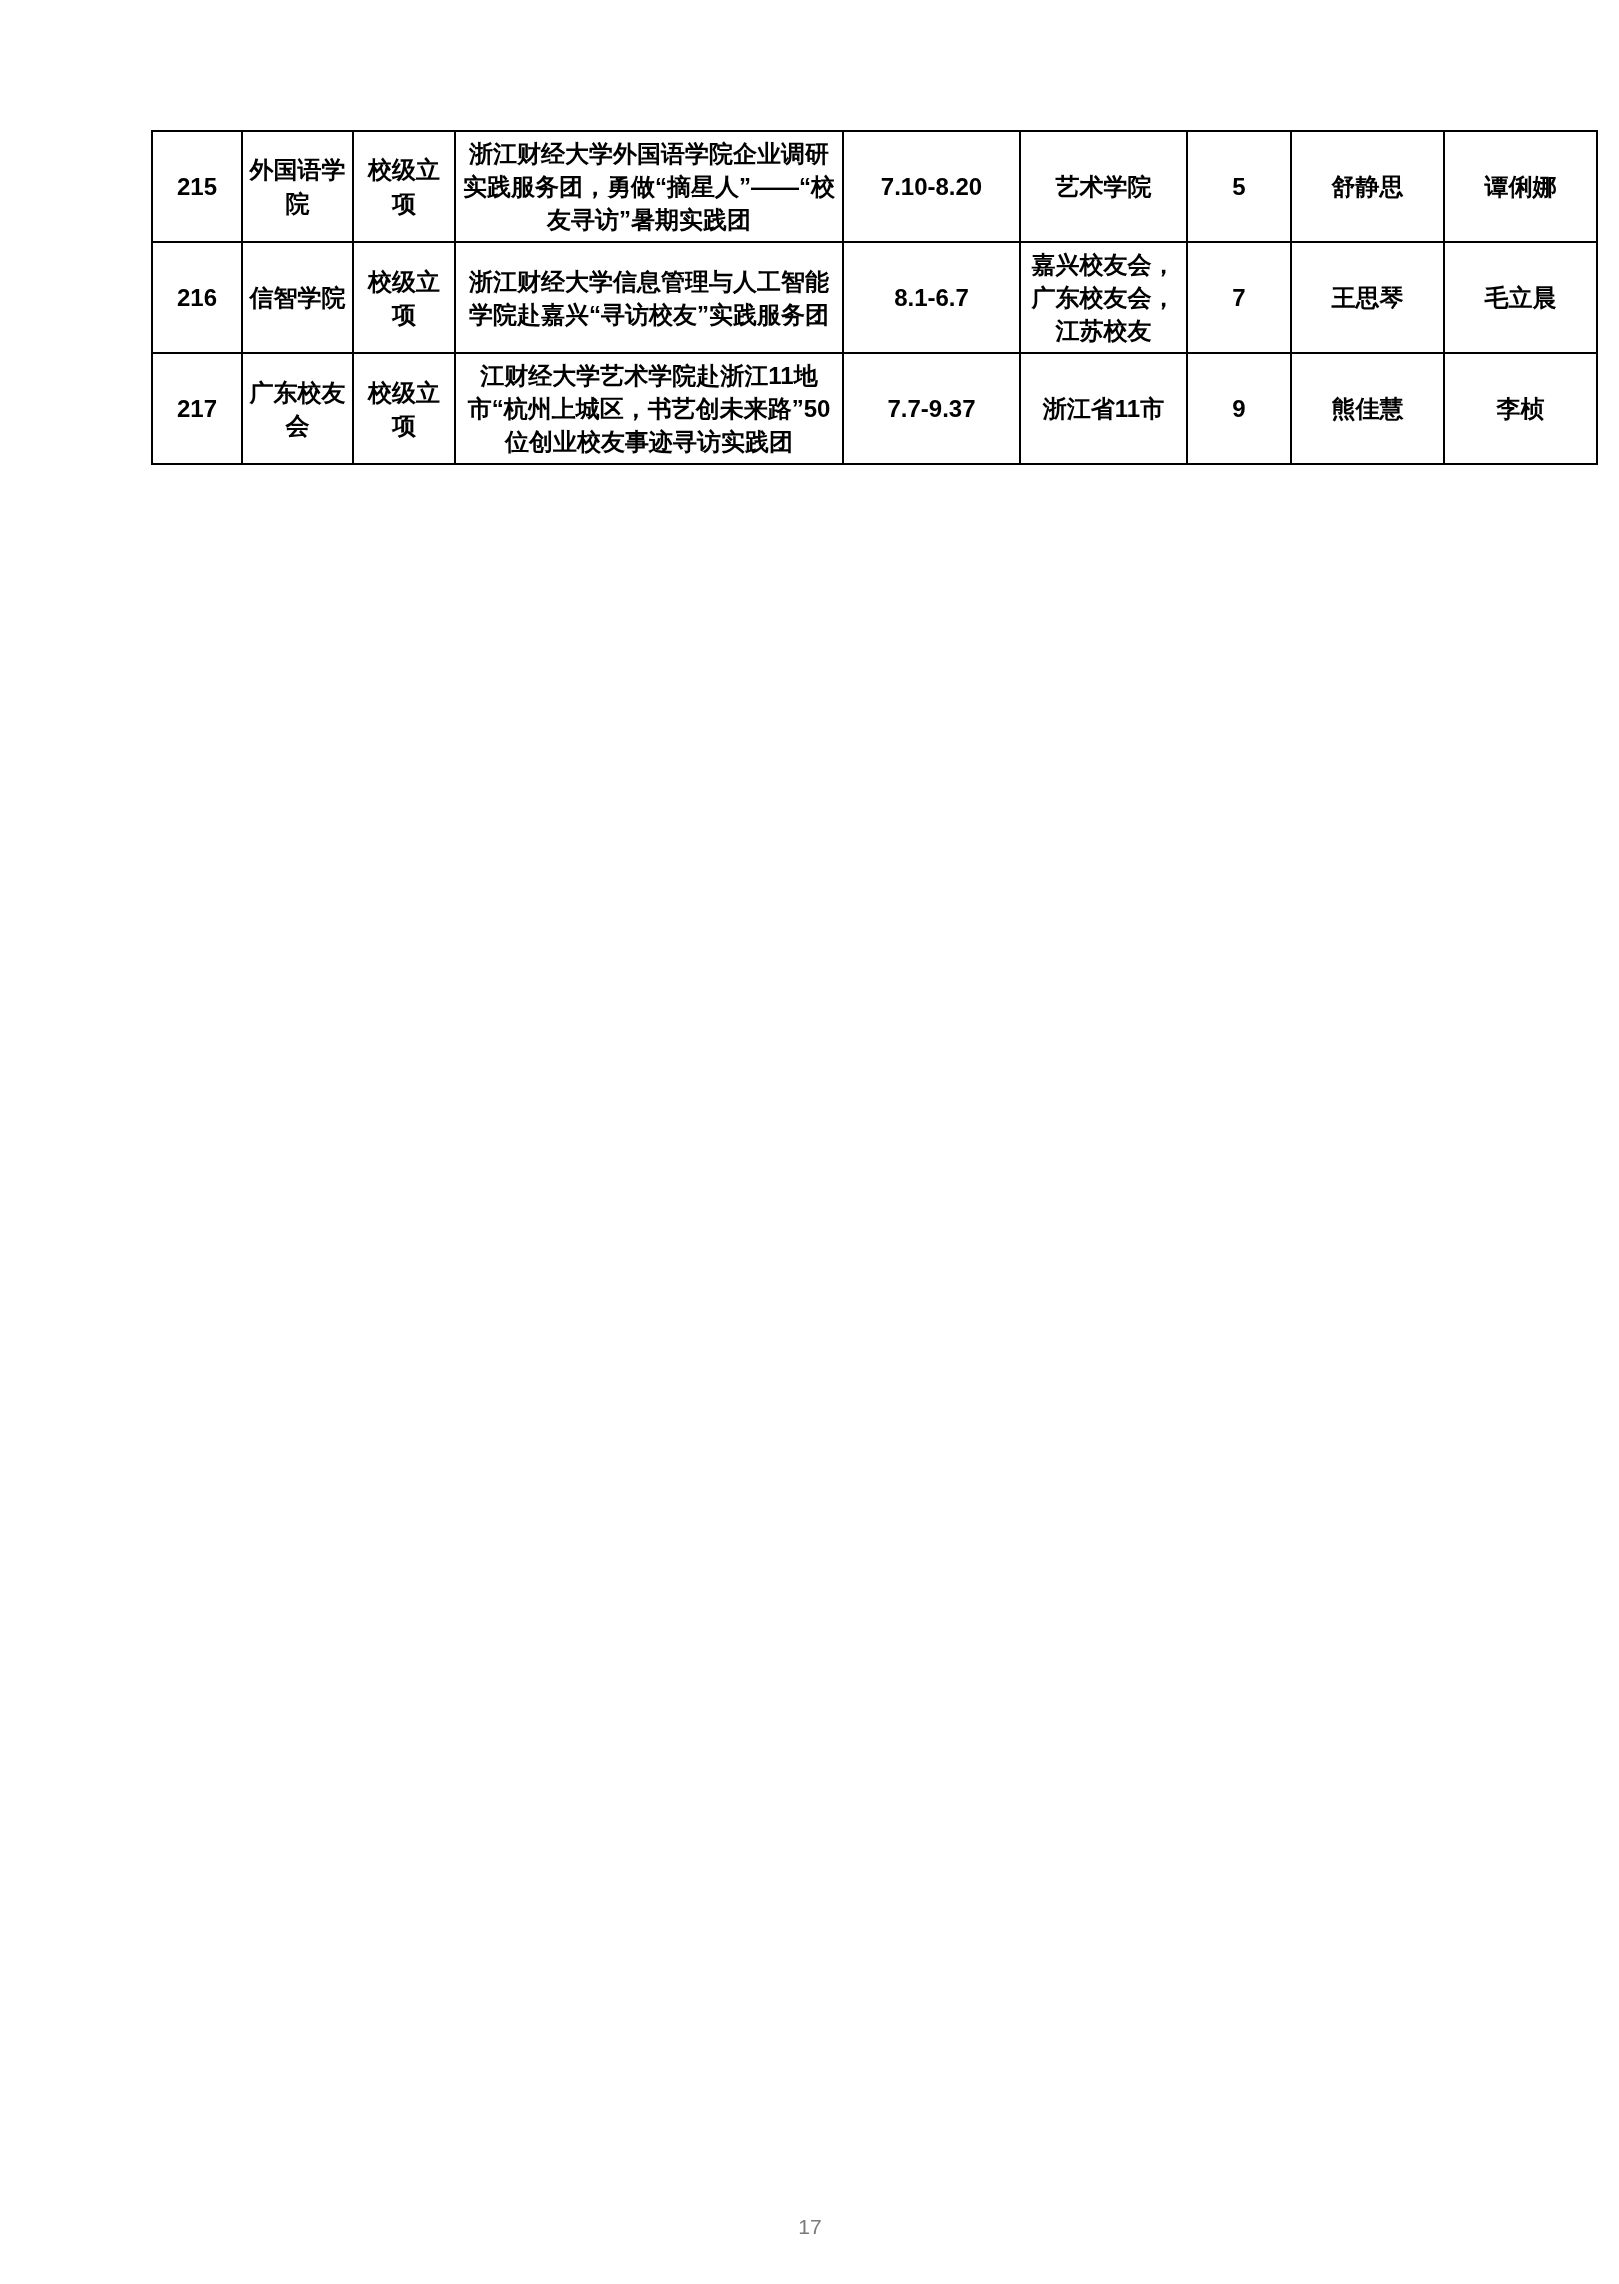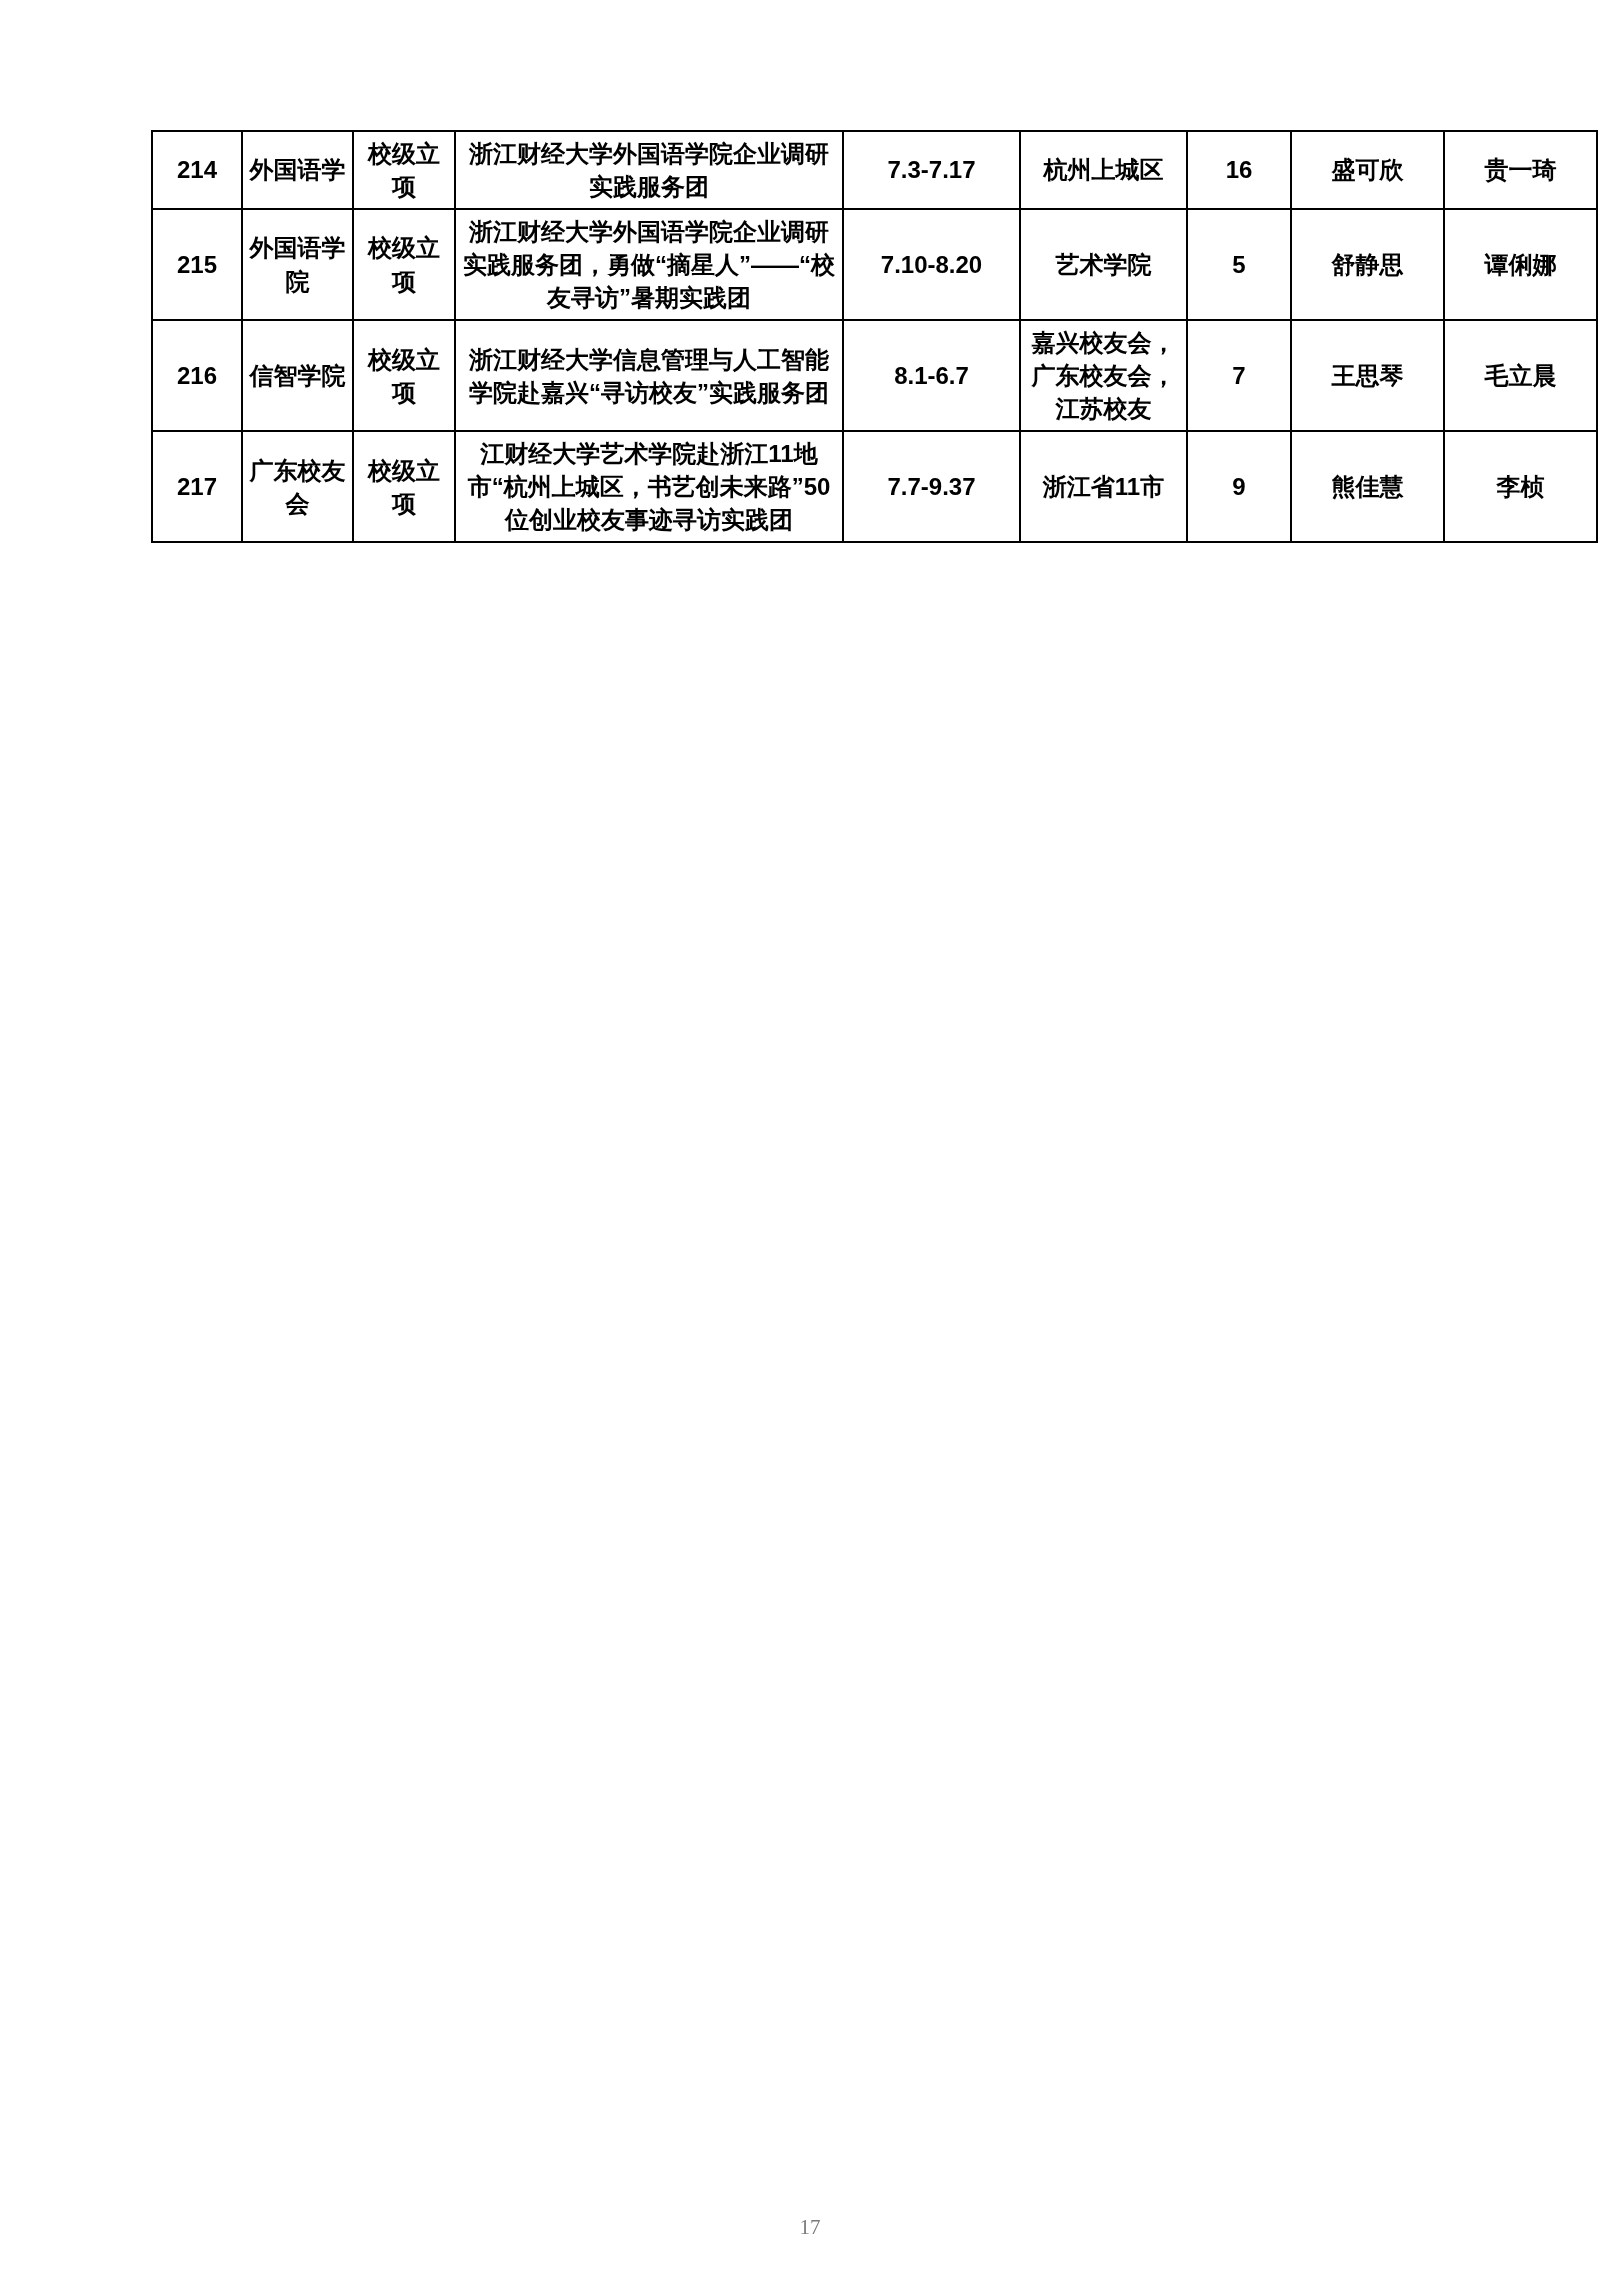--- a/index.html
+++ b/index.html
@@ -60,42 +60,31 @@
   td.c-teacher { width: 138px; }
 
   .page-number {
     position: absolute;
     left: 0;
     right: 0;
     top: 2215px;
     text-align: center;
     font-size: 21px;
     color: #7a7a7a;
-    font-family: Liberation Serif, serif;
+    font-family: Liberation Sans, sans-serif;
   }
 </style>
 </head>
 <body>
 
 <div class="page">
 
   <div class="table-wrap">
     <table class="doc-table">
       <tbody>
-        <tr>
-          <td class="c-index">214</td>
-          <td class="c-college">外国语学</td>
-          <td class="c-level">校级立项</td>
-          <td class="c-title">浙江财经大学外国语学院企业调研实践服务团</td>
-          <td class="c-date">7.3-7.17</td>
-          <td class="c-place">杭州上城区</td>
-          <td class="c-count">16</td>
-          <td class="c-leader">盛可欣</td>
-          <td class="c-teacher">贵一琦</td>
-        </tr>
         <tr>
           <td class="c-index">215</td>
           <td class="c-college">外国语学院</td>
           <td class="c-level">校级立项</td>
           <td class="c-title">浙江财经大学外国语学院企业调研实践服务团，勇做“摘星人”——“校友寻访”暑期实践团</td>
           <td class="c-date">7.10-8.20</td>
           <td class="c-place">艺术学院</td>
           <td class="c-count">5</td>
           <td class="c-leader">舒静思</td>
           <td class="c-teacher">谭俐娜</td>

